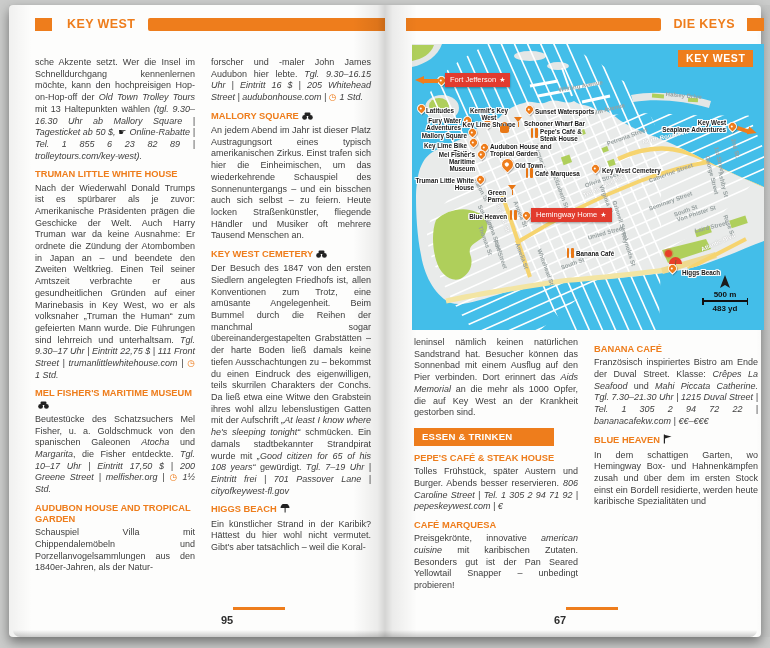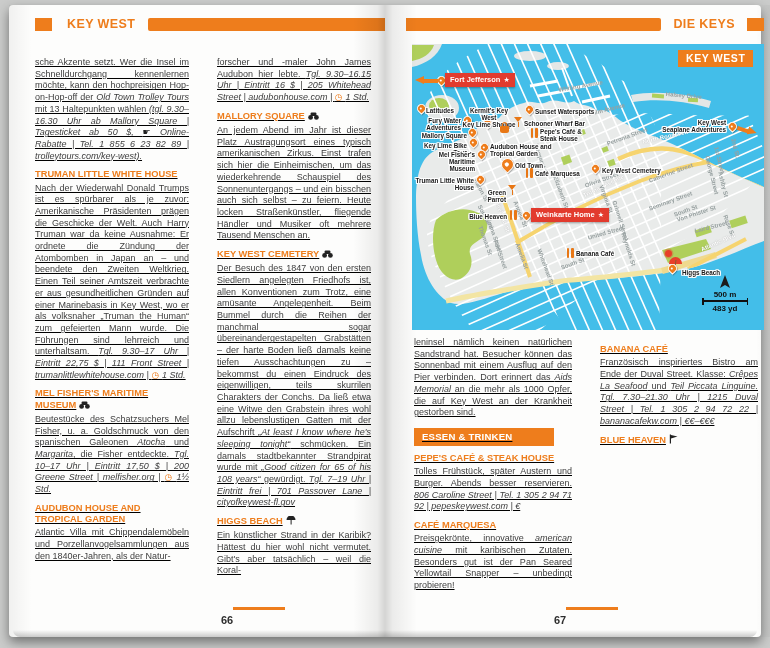--- a/index.html
+++ b/index.html
@@ -18,21 +18,21 @@
   .page-right{left:397px;width:376px;padding:12px 24px 0 8px;
         background:linear-gradient(270deg,rgba(0,0,0,.06),rgba(0,0,0,0) 7%);}
   .hdr{display:flex;align-items:center;height:14px;}
   .sq{width:17px;height:13px;background:var(--ac);flex:0 0 auto;}
   .hdr-title{color:var(--ac);font-weight:bold;font-size:12.5px;letter-spacing:.4px;white-space:nowrap;}
   .hbar{flex:1;height:13px;background:var(--ac);}
   .page-left .hdr-title{margin-left:15px;}
   .page-left .hbar{margin-left:13px;margin-right:-14px;border-radius:2px 0 0 2px;}
   .page-right .hbar{margin-left:-8px;margin-right:12px;border-radius:0 2px 2px 0;}
   .page-right .sq{margin-left:12px;margin-right:-6px;}
-  .cols{display:flex;gap:28px;text-decoration:underline;}
+  .cols{display:flex;gap:16px;}
   .page-left .cols{margin-top:26px;}
   .page-left .col{width:162px;}
   .page-right .cols{margin-top:7px;}
   .page-right .col{width:169px;}
   p.body{font-size:9px;line-height:11.7px;color:#3d3d3d;text-align:justify;margin:0 0 1px 0;}
   .it{font-style:italic;}
   .oc{color:var(--ac);font-family:"DejaVu Sans",sans-serif;font-style:normal;}
   .bk{color:#222;font-family:"DejaVu Sans",sans-serif;font-style:normal;font-weight:bold;}
   .h{color:var(--ac);font-weight:bold;font-size:9.3px;line-height:11.2px;margin:7px 0 2px;}
   .hic{display:inline-block;margin-left:3px;vertical-align:-1px;}
@@ -66,21 +66,21 @@
   .bar{width:10px;height:11px;}
   .bar::before{content:"";position:absolute;left:0;top:0;width:0;height:0;
         border-left:4.5px solid transparent;border-right:4.5px solid transparent;border-top:5.5px solid #E87715;}
   .bar::after{content:"";position:absolute;left:3.7px;top:4.5px;width:1.8px;height:5.5px;background:#E87715;}
   .basket{width:9px;height:7px;background:#E87715;border-radius:1px 1px 2.5px 2.5px;margin-top:4px;}
   .basket::before{content:"";position:absolute;left:1.5px;top:-4px;width:5px;height:4px;
         border:1.4px solid #E87715;border-bottom:none;border-radius:4px 4px 0 0;box-sizing:border-box;}
   .sun{width:7px;height:7px;background:#E8402A;border-radius:50%;box-shadow:0 0 0 1.4px rgba(232,64,42,.35);}
   .umbrella{width:13px;height:7px;background:#E8402A;border-radius:7px 7px 0 0;}
   .umbrella::after{content:"";position:absolute;left:6px;top:3px;width:1.4px;height:7px;background:#8a5a33;transform:rotate(8deg);}
-  .mbadge{position:absolute;background:#E23B2E;color:#fff;font-weight:bold;font-size:7.5px;
+  .mbadge{position:absolute;background:#E23B2E;color:#fff;font-weight:normal;font-size:7.5px;
         padding:2px 5px 2.5px;white-space:nowrap;box-shadow:0 1px 2px rgba(0,0,0,.35);}
   .mbadge .star{font-family:"DejaVu Sans",sans-serif;margin-left:3px;font-size:7px;}
   .fj-arrow{position:absolute;left:3px;top:32px;width:23px;height:9px;}
   .fj-arrow::before{content:"";position:absolute;left:0;top:0;border-top:4.5px solid transparent;
         border-bottom:4.5px solid transparent;border-right:9px solid var(--ac);}
   .fj-arrow::after{content:"";position:absolute;left:8px;top:2.5px;width:15px;height:4px;background:var(--ac);}
   .sp-arrow{position:absolute;left:325px;top:82px;width:20px;height:9px;transform:rotate(18deg);}
   .sp-arrow::before{content:"";position:absolute;right:0;top:0;border-top:4.5px solid transparent;
         border-bottom:4.5px solid transparent;border-left:9px solid var(--ac);}
   .sp-arrow::after{content:"";position:absolute;left:0;top:2.5px;width:12px;height:4px;background:var(--ac);}
@@ -107,21 +107,21 @@
             <p class="body"><span>sche Akzente setzt. Wer die Insel im Schnelldurchgang kennenlernen möchte, kann den hochpreisigen Hop-on-Hop-off der </span><span class="it">Old Town Trolley Tours</span><span> mit 13 Haltepunkten wählen </span><span class="it">(tgl. 9.30–16.30 Uhr ab Mallory Square | Tagesticket ab 50 $, </span><span class="bk">☛ </span><span class="it">Online-Rabatte | Tel. 1 855 6 23 82 89 | trolleytours.com/key-west).</span></p>
             <div class="h"><span>TRUMAN LITTLE WHITE HOUSE</span></div>
             <p class="body"><span>Nach der Wiederwahl Donald Trumps ist es spürbarer als je zuvor: Amerikanische Präsidenten prägen die Geschicke der Welt. Auch Harry Truman war da keine Ausnahme: Er ordnete die Zündung der Atombomben in Japan an – und beendete den Zweiten Weltkrieg. Einen Teil seiner Amtszeit verbrachte er aus gesundheitlichen Gründen auf einer Marinebasis in Key West, wo er als volksnaher „Truman the Human“ zum gefeierten Mann wurde. Die Führungen sind lehrreich und unterhaltsam. </span><span class="it">Tgl. 9.30–17 Uhr | Eintritt 22,75 $ | 111 Front Street | trumanlittlewhitehouse.com | </span><span class="oc">◷ </span><span class="it">1 Std.</span></p>
             <div class="h"><span>MEL FISHER'S MARITIME MUSEUM</span><span class="hic"><svg width="11" height="8" viewBox="0 0 11 8">
                   <rect x="2.6" y="0.5" width="5.8" height="3.4" rx="1" fill="#222"></rect>
                   <circle cx="2.6" cy="5.4" r="2.4" fill="#222"></circle>
                   <circle cx="8.4" cy="5.4" r="2.4" fill="#222"></circle>
                 </svg></span></div>
             <p class="body"><span>Beutestücke des Schatzsuchers Mel Fisher, u. a. Goldschmuck von den spanischen Galeonen </span><span class="it">Atocha</span><span> und </span><span class="it">Margarita</span><span>, die Fisher entdeckte. </span><span class="it">Tgl. 10–17 Uhr | Eintritt 17,50 $ | 200 Greene Street | melfisher.org | </span><span class="oc">◷ </span><span class="it">1½ Std.</span></p>
             <div class="h"><span>AUDUBON HOUSE AND TROPICAL GARDEN</span></div>
-            <p class="body"><span>Atlantic Villa mit Chippendalemöbeln und Porzellanvogelsammlungen aus den 1840er-Jahren, als der Natur-</span></p>
+            <p class="body"><span>Schauspiel Villa mit Chippendalemöbeln und Porzellanvogelsammlungen aus den 1840er-Jahren, als der Natur-</span></p>
           </div>
         <div class="col">
             <p class="body"><span>forscher und -maler John James Audubon hier lebte. </span><span class="it">Tgl. 9.30–16.15 Uhr | Eintritt 16 $ | 205 Whitehead Street | audubonhouse.com | </span><span class="oc">◷ </span><span class="it">1 Std.</span></p>
             <div class="h"><span>MALLORY SQUARE</span><span class="hic"><svg width="11" height="8" viewBox="0 0 11 8">
                   <rect x="2.6" y="0.5" width="5.8" height="3.4" rx="1" fill="#222"></rect>
                   <circle cx="2.6" cy="5.4" r="2.4" fill="#222"></circle>
                   <circle cx="8.4" cy="5.4" r="2.4" fill="#222"></circle>
                 </svg></span></div>
             <p class="body"><span>An jedem Abend im Jahr ist dieser Platz Austragungsort eines typisch amerikanischen Zirkus. Einst trafen sich hier die Einheimischen, um das wiederkehrende Schauspiel des Sonnenuntergangs – und ein bisschen auch sich selbst – zu feiern. Heute locken Straßenkünstler, fliegende Händler und Musiker oft mehrere Tausend Menschen an.</span></p>
             <div class="h"><span>KEY WEST CEMETERY</span><span class="hic"><svg width="11" height="8" viewBox="0 0 11 8">
@@ -131,21 +131,21 @@
                 </svg></span></div>
             <p class="body"><span>Der Besuch des 1847 von den ersten Siedlern angelegten Friedhofs ist, allen Konventionen zum Trotz, eine amüsante Angelegenheit. Beim Bummel durch die Reihen der manchmal sogar übereinandergestapelten Grabstätten – der harte Boden ließ damals keine tiefen Ausschachtungen zu – bekommst du einen Eindruck des eigenwilligen, teils skurrilen Charakters der Conchs. Da ließ etwa eine Witwe den Grabstein ihres wohl allzu lebenslustigen Gatten mit der Aufschrift </span><span class="it">„At least I know where he's sleeping tonight“</span><span> schmücken. Ein damals stadtbekannter Strandpirat wurde mit </span><span class="it">„Good citizen for 65 of his 108 years“</span><span> gewürdigt. </span><span class="it">Tgl. 7–19 Uhr | Eintritt frei | 701 Passover Lane | cityofkeywest-fl.gov</span></p>
             <div class="h"><span>HIGGS BEACH</span><span class="hic"><svg width="10" height="9" viewBox="0 0 10 9">
                   <path d="M0.5,4 A4.5,4.5 0 0 1 9.5,4 Z" fill="#222"></path>
                   <rect x="4.6" y="3.5" width="1" height="5" fill="#222"></rect>
                 </svg></span></div>
             <p class="body"><span>Ein künstlicher Strand in der Karibik? Hättest du hier wohl nicht vermutet. Gibt's aber tatsächlich – weil die Koral-</span></p>
           </div>
       </div>
       <div class="pn-rule pn-rule-left"></div>
-      <div class="pn pn-left">66</div>
+      <div class="pn pn-left">95</div>
     </div>
 
     <div class="page page-right">
       <div class="hdr">
         <div class="hbar"></div>
         <div class="hdr-title">DIE KEYS</div>
         <div class="sq"></div>
       </div>
 
       <div class="map">
@@ -401,21 +401,21 @@
             <div class="ic sun" style="left: 253px; top: 206px;"></div>
             <div class="ic umbrella" style="left: 257px; top: 213px;"></div>
             <div class="ic pin" style="left: 256px; top: 220px;"></div>
             <div class="plabel" style="left: 270px; top: 225px; width: 48px; text-align: left;">Higgs Beach</div>
             <div class="ic pin" style="left: 316px; top: 78px;"></div>
             <div class="plabel" style="left: 238px; top: 75px; width: 76px; text-align: right;">Key West
 Seaplane Adventures</div>
             <div class="ic pin" style="left: 25px; top: 32px;"></div>
             <div class="mbadge" style="left: 33px; top: 29px;"><span>Fort Jefferson</span><span class="star">★</span></div>
             <div class="ic pin" style="left: 110px; top: 167px;"></div>
-            <div class="mbadge" style="left: 119px; top: 164px;"><span>Weinkarte Home</span><span class="star">★</span></div>
+            <div class="mbadge" style="left: 119px; top: 164px;"><span>Hemingway Home</span><span class="star">★</span></div>
           </div>
 
         <div class="fj-arrow"></div>
         <div class="sp-arrow"></div>
         <div class="map-tab">KEY WEST</div>
 
         <div class="scalebox">
           <svg class="north" width="12" height="14" viewBox="0 0 12 14">
             <polygon points="6,0 11,13 6,10 1,13" fill="#1c1c1c"></polygon>
           </svg>
@@ -429,25 +429,26 @@
         <div class="col">
             <p class="body"><span>leninsel nämlich keinen natürlichen Sandstrand hat. Besucher können das Sonnenbad mit einem Ausflug auf den Pier verbinden. Dort erinnert das </span><span class="it">Aids Memorial</span><span> an die mehr als 1000 Opfer, die auf Key West an der Krankheit gestorben sind.</span></p>
             <div class="band">ESSEN &amp; TRINKEN</div>
             <div class="h"><span>PEPE'S CAFÉ &amp; STEAK HOUSE</span></div>
             <p class="body"><span>Tolles Frühstück, später Austern und Burger. Abends besser reservieren. </span><span class="it">806 Caroline Street | Tel. 1 305 2 94 71 92 | pepeskeywest.com | €</span></p>
             <div class="h"><span>CAFÉ MARQUESA</span></div>
             <p class="body"><span>Preisgekrönte, innovative </span><span class="it">american cuisine</span><span> mit karibischen Zutaten. Besonders gut ist der Pan Seared Yellowtail Snapper – unbedingt probieren!</span></p>
           </div>
         <div class="col">
             <div class="h"><span>BANANA CAFÉ</span></div>
-            <p class="body"><span>Französisch inspiriertes Bistro am Ende der Duval Street. Klasse: </span><span class="it">Crêpes La Seafood</span><span> und </span><span class="it">Teil Piccata Linguine.</span><span> </span><span class="it">Tgl. 7.30–21.30 Uhr | 1215 Duval Street | Tel. 1 305 2 94 72 22 | bananacafekw.com | €€–€€€</span></p>
+            <p class="body"><span>Französisch inspiriertes Bistro am Ende der Duval Street. Klasse: </span><span class="it">Crêpes La Seafood</span><span> und </span><span class="it">Mahi Piccata Catherine.</span><span> </span><span class="it">Tgl. 7.30–21.30 Uhr | 1215 Duval Street | Tel. 1 305 2 94 72 22 | bananacafekw.com | €€–€€€</span></p>
             <div class="h"><span>BLUE HEAVEN</span><span class="hic"><svg width="9" height="10" viewBox="0 0 9 10">
                   <rect x="0.8" y="0.5" width="1.2" height="9" fill="#222"></rect>
                   <path d="M2,1 L8.5,2.5 L2,4.5 Z" fill="#222"></path>
                 </svg></span></div>
+            <p class="body"><span>In dem schattigen Garten, wo Hemingway Box- und Hahnenkämpfen zusah und über dem im ersten Stock einst ein Bordell residierte, werden heute karibische Spezialitäten und</span></p>
           </div>
       </div>
       <div class="pn-rule pn-rule-right"></div>
       <div class="pn pn-right">67</div>
     </div>
 
     <div class="spine"></div>
   </div>
 </div>
 

